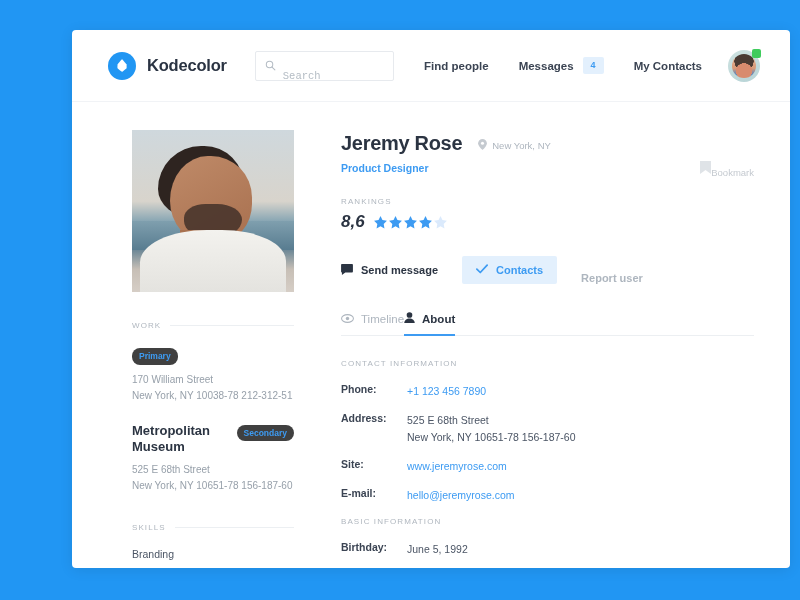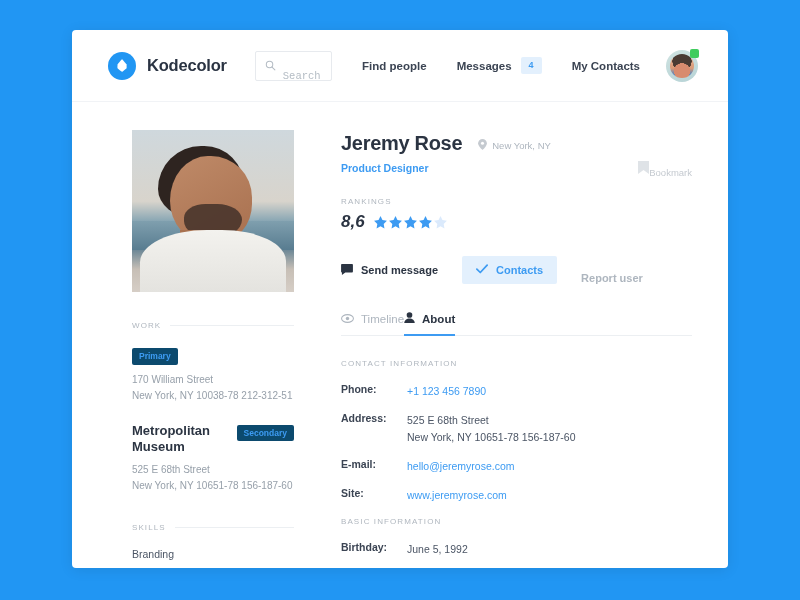--- a/index.html
+++ b/index.html
@@ -7,21 +7,21 @@
     width: 800px; height: 600px;
     font-family: "Liberation Sans", sans-serif;
     background: #2196f3;
     overflow: hidden;
   }
   body { position: relative; }
 
   .card {
     position: absolute;
     left: 72px; top: 30px;
-    width: 656px; height: 538px;
+    width: 718px; height: 538px;
     background: #ffffff;
     border-radius: 4px;
     box-shadow: 0 2px 14px rgba(0,0,0,0.09);
     overflow: hidden;
   }
 
   
   .header {
     position: relative;
     height: 72px;
@@ -168,21 +168,21 @@
   .job { margin-top: 16px; }
   .job-row {
     display: flex; align-items: flex-start; gap: 10px;
   }
   .job-name {
     font-size: 13px; font-weight: bold; color: #2b3442; line-height: 1.25;
     max-width: 96px;
   }
   .chip {
     font-size: 8.5px; font-weight: bold; color: #3d9bf2;
-    background: #0c4a6e; border-radius: 2px;
+    background: #404040; border-radius: 8px;
     padding: 4px 7px; line-height: 1; margin-top: 2px;
     white-space: nowrap;
   }
   .job-addr {
     margin-top: 7px; font-size: 10px; color: #97a0aa; line-height: 1.6;
   }
   .job + .job { margin-top: 19px; }
 
   .skills { margin-top: 14px; font-size: 10.5px; color: #4b5565; line-height: 1.65; }
 
@@ -422,26 +422,26 @@
         <div class="info-row">
           <span class="info-k">Phone:</span>
           <span class="info-v link">+1 123 456 7890</span>
         </div>
         <div class="info-row">
           <span class="info-k">Address:</span>
           <span class="info-v" style="white-space:pre-line">525 E 68th Street
 New York, NY 10651-78 156-187-60</span>
         </div>
         <div class="info-row">
+          <span class="info-k">Site:</span>
+          <span class="info-v link">www.jeremyrose.com</span>
+        </div>
+        <div class="info-row">
           <span class="info-k">E-mail:</span>
           <span class="info-v link">hello@jeremyrose.com</span>
-        </div>
-        <div class="info-row">
-          <span class="info-k">Site:</span>
-          <span class="info-v link">www.jeremyrose.com</span>
         </div>
       </div>
 
       <div class="info-head second">BASIC INFORMATION</div>
       <div class="info-table">
         <div class="info-row">
           <span class="info-k">Birthday:</span>
           <span class="info-v">June 5, 1992</span>
         </div>
 

